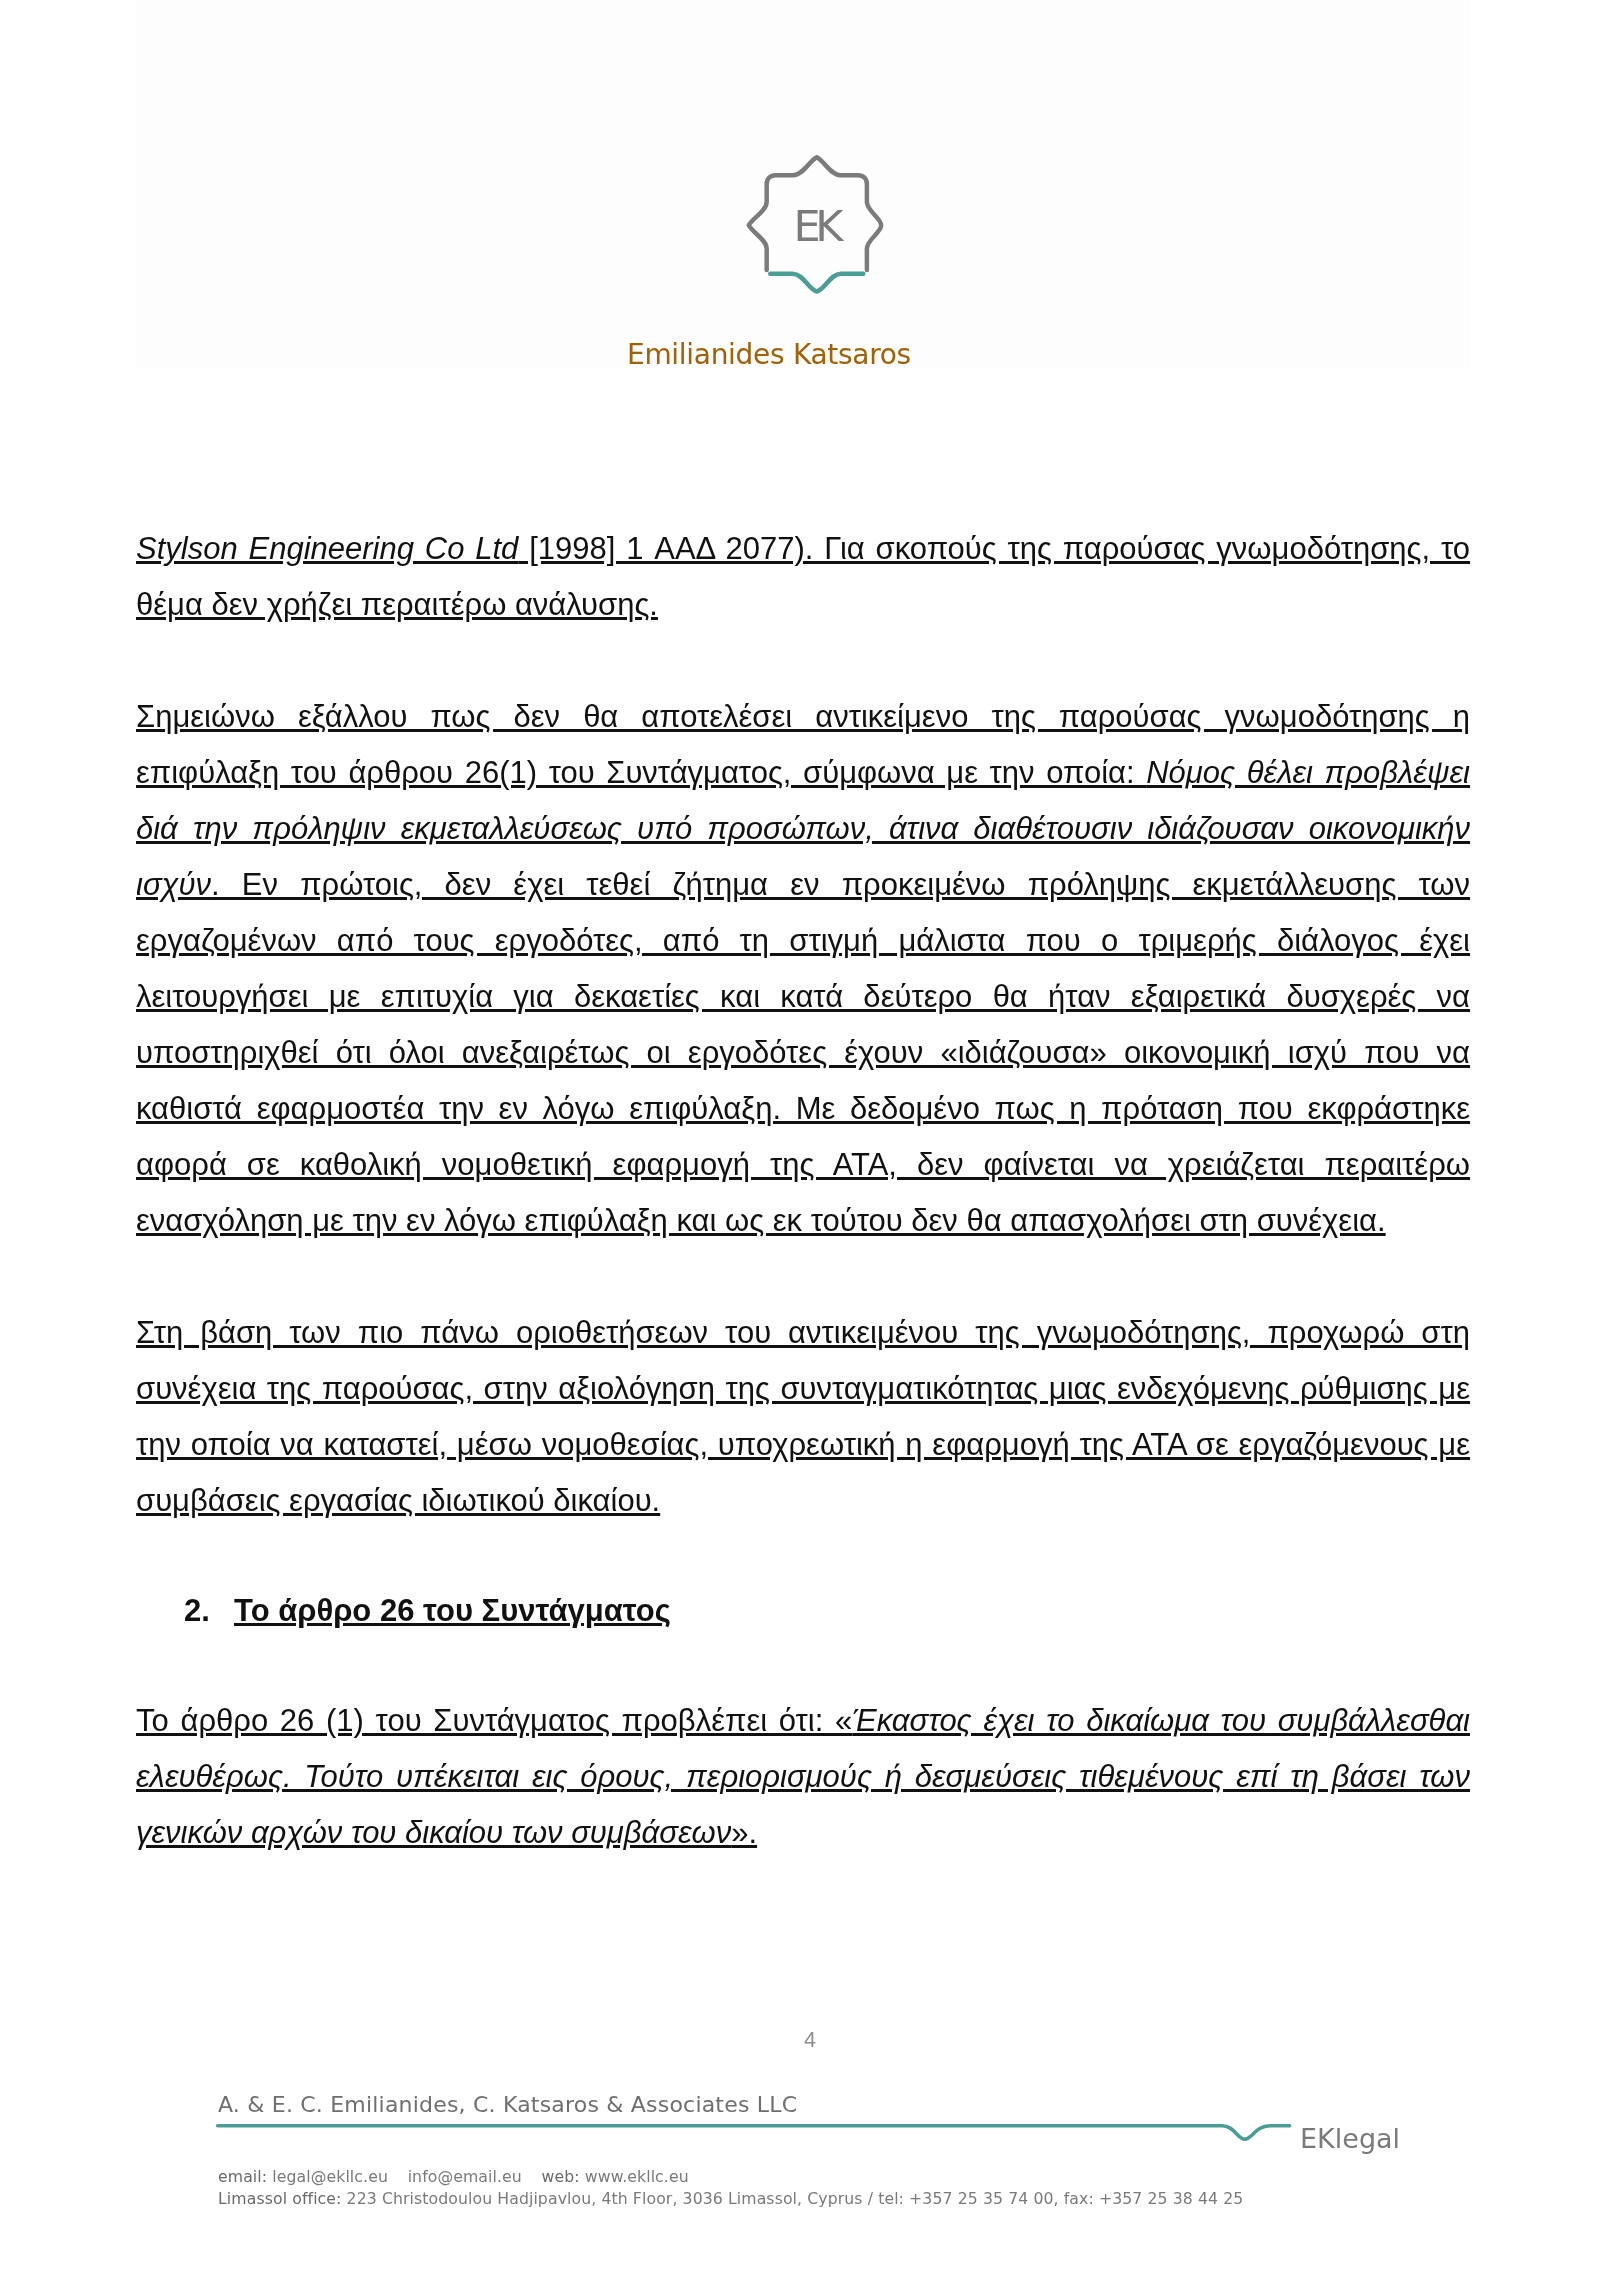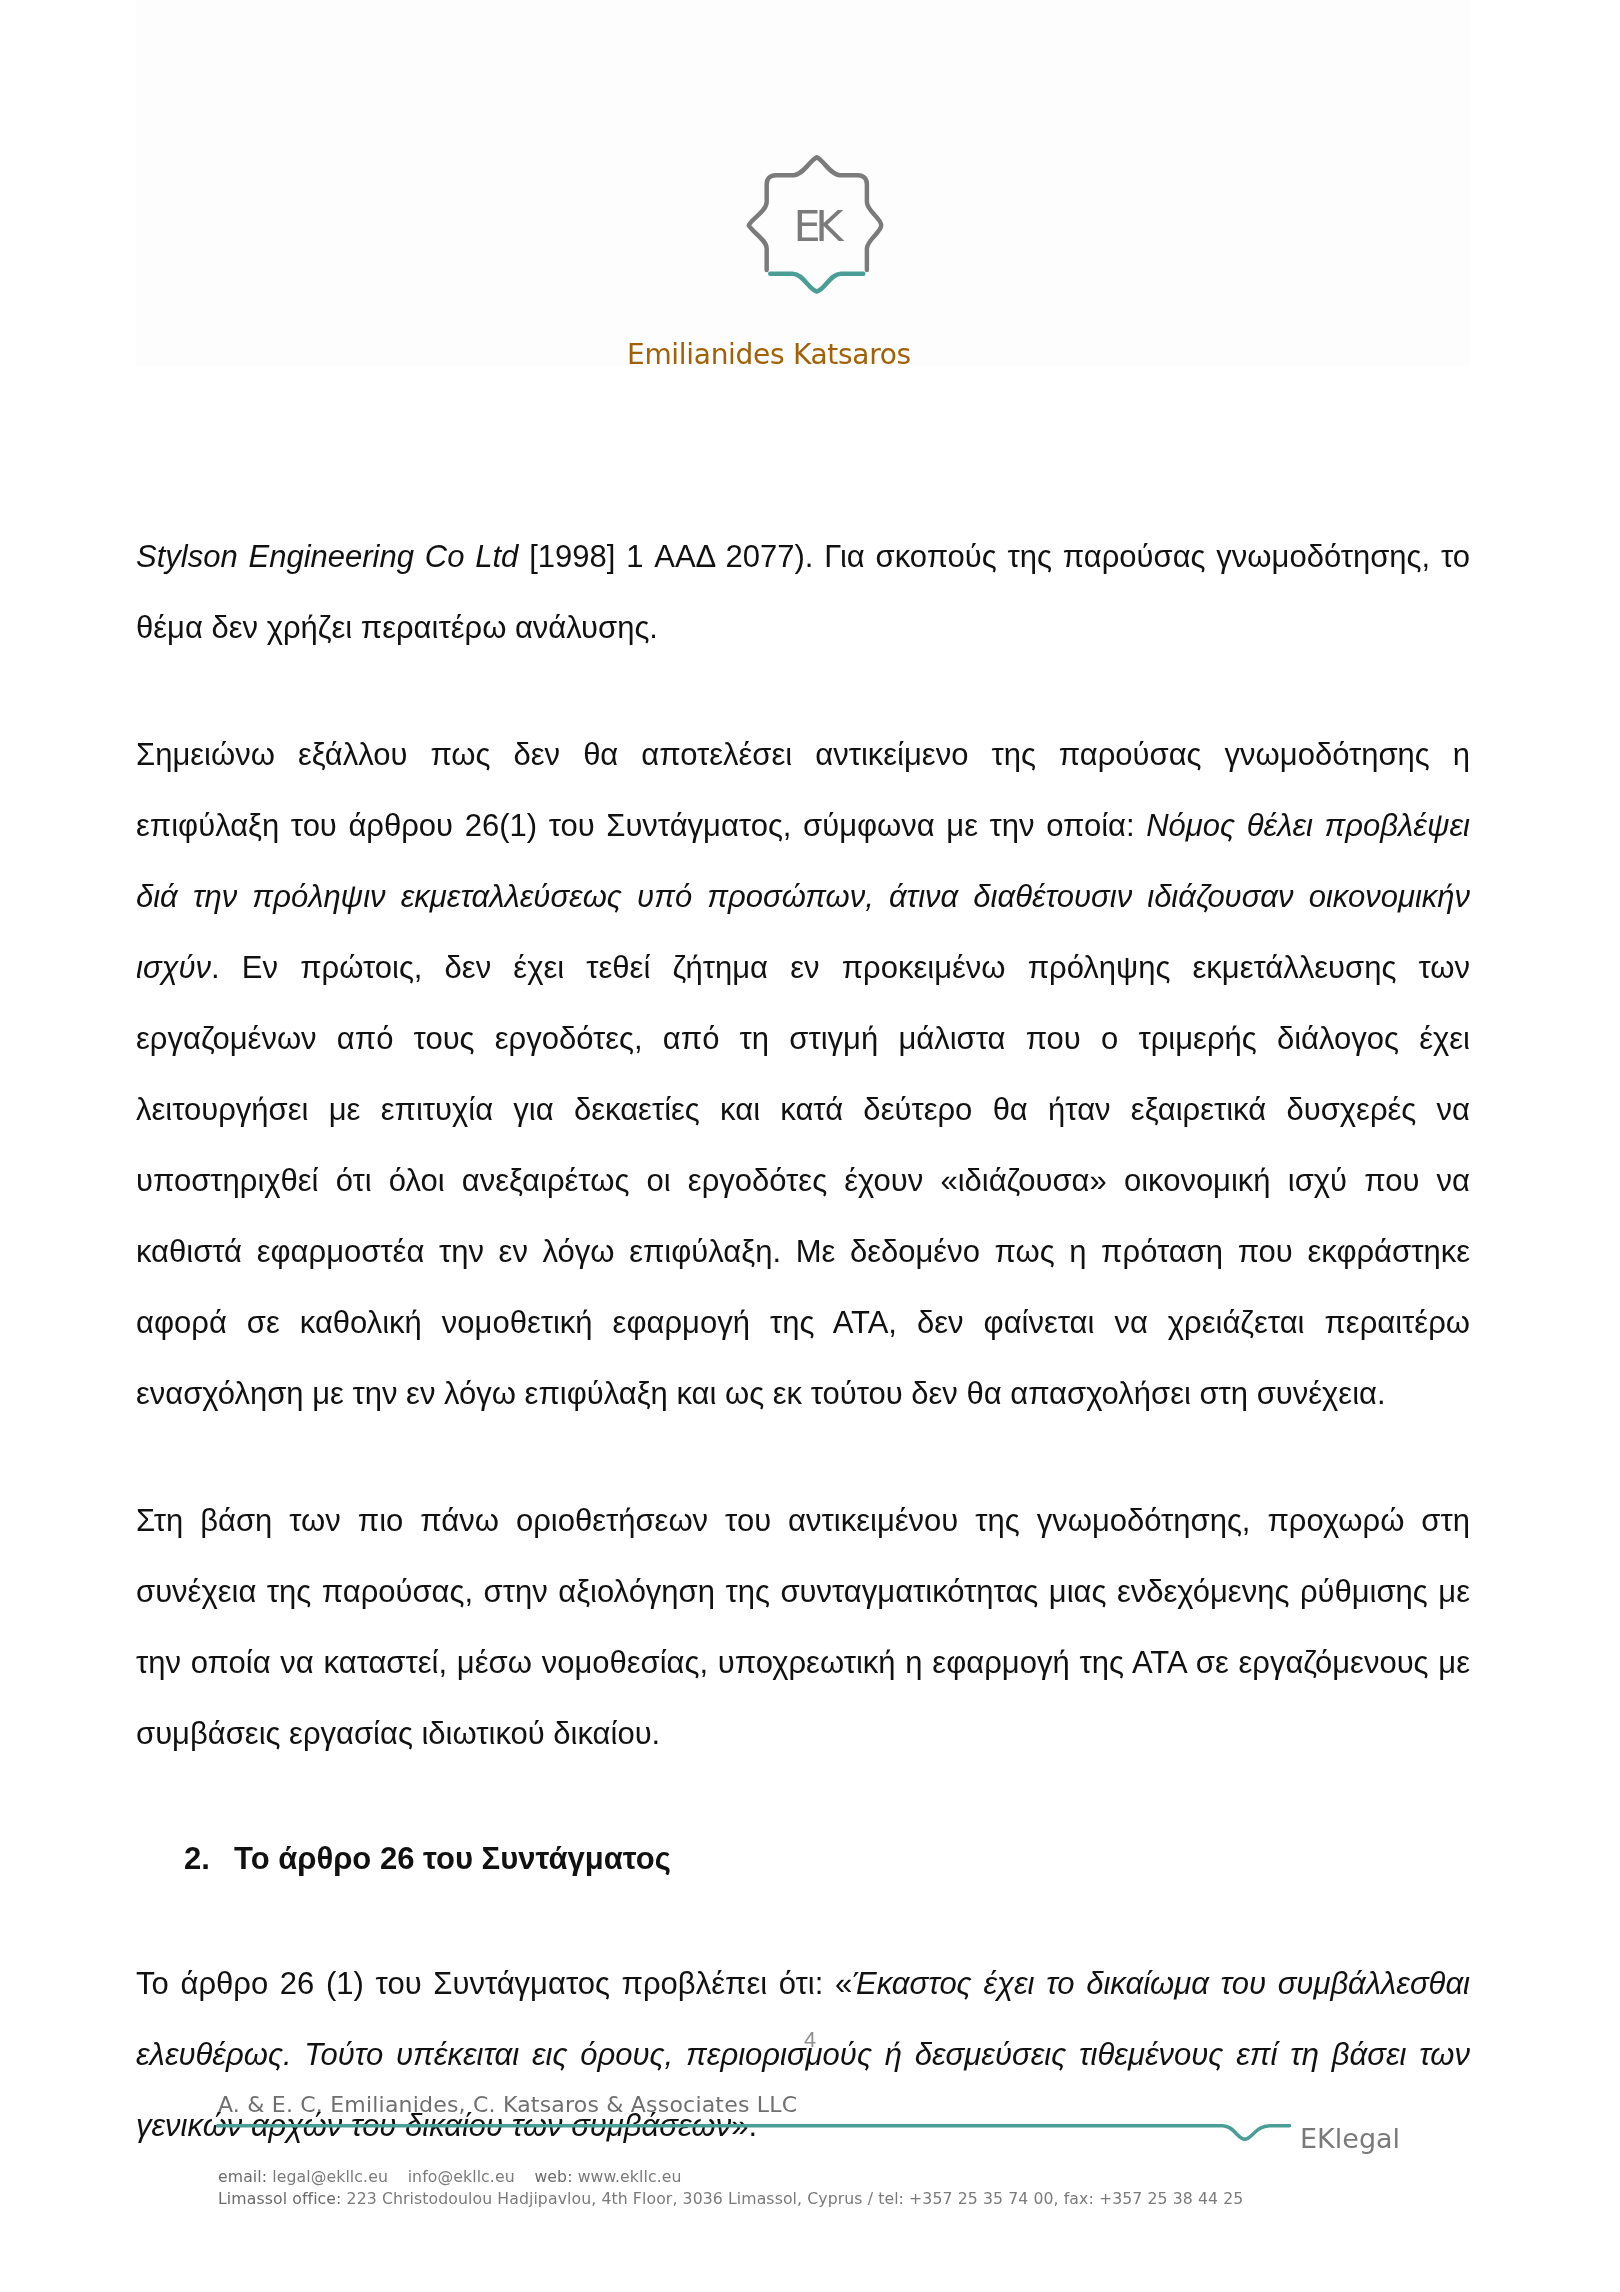--- a/index.html
+++ b/index.html
@@ -16,21 +16,21 @@
       text-align: left;
     }
     .logo-wrap svg { display: block; margin: 0 auto; }
     .logo-name {
       position: absolute; left: 0; right: 0; top: 195px;
       font-family: "DejaVu Sans", sans-serif; font-size: 28px; color: #a16207;
       letter-spacing: -0.3px;
     }
     .content {
       position: absolute; left: 136px; top: 521px; width: 1334px;
-      font-size: 31px; line-height: 71px;
+      font-size: 31px; line-height: 56px; text-decoration: underline;
     }
     .content p { margin: 0; text-align: justify; }
     .p1 { margin-bottom: 56px !important; }
     .p2 { margin-bottom: 56px !important; }
     .p3 { margin-bottom: 54px !important; }
     .heading {
       font-weight: bold; padding-left: 48px; margin-bottom: 54px;
     }
     .heading .num { display: inline-block; width: 50px; }
     .page-number {
@@ -89,21 +89,21 @@
 <div class="footer-firm">A. &amp; E. C. Emilianides, C. Katsaros &amp; Associates LLC</div>
 
 <svg class="footer-line" width="1097" height="36" viewBox="0 0 1225 40">
   <path d="M13 13 L1135 13 C1148 13 1152 28 1160 28 C1168 28 1172 13 1188 13 L1210 13" fill="none" stroke="#4a9e96" stroke-width="4" stroke-linecap="round"></path>
 </svg>
 <div class="footer-brand">EKlegal</div>
 
 <div class="footer-contact">
   <div>
     <span class="lbl">email:</span>
-    <span>legal@ekllc.eu</span><span class="gap"></span><span>info@ekllc.eu</span><span class="gap"></span><span class="lbl">web:</span>
+    <span>legal@ekllc.eu</span><span class="gap"></span><span>info@email.eu</span><span class="gap"></span><span class="lbl">web:</span>
     <span>www.ekllc.eu</span>
   </div>
   <div>
     <span class="lbl">Limassol office:</span>
     <span>223 Christodoulou Hadjipavlou, 4th Floor, 3036 Limassol, Cyprus  /  tel: +357 25 35 74 00, fax: +357 25 38 44 25</span>
   </div>
 </div>
 
 
 </body></html>

